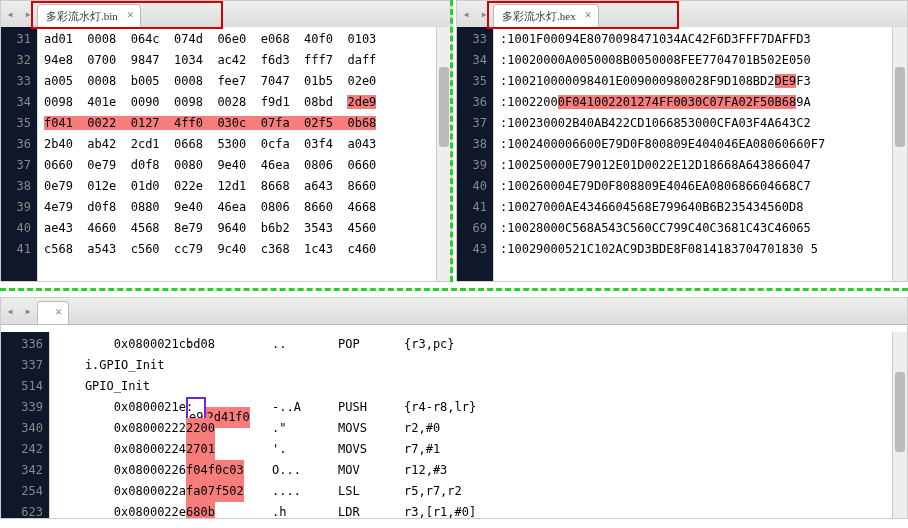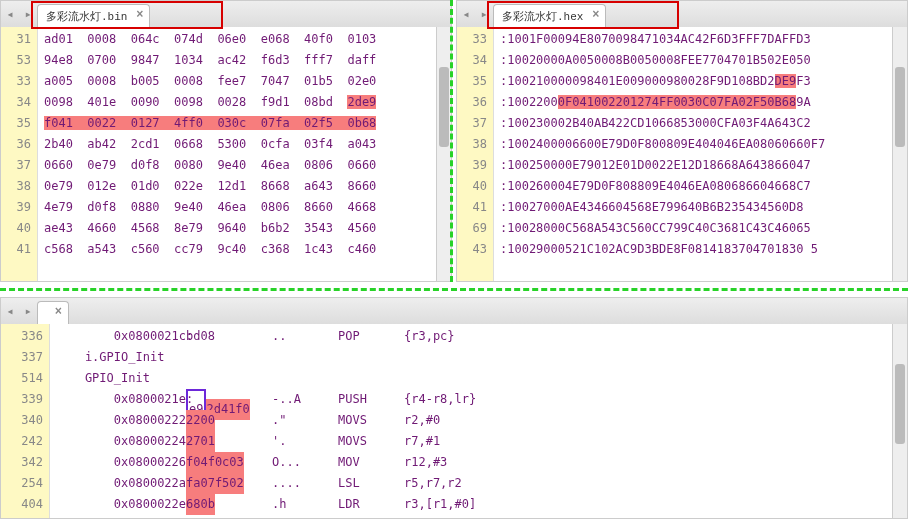--- a/index.html
+++ b/index.html
@@ -2,35 +2,35 @@
 <html><head>
 <meta charset="utf-8">
 <style>
 html,body{margin:0;padding:0;font-family:Consolas,Menlo,monospace;font-size:12px;background:#fff}
 .wrap{width:908px;height:528px;position:relative}
 .top{height:282px;display:flex}
 .pane{flex:1;position:relative;border:1px solid #ccc;overflow:hidden;background:#fff}
 .pane-left{margin-right:4px}
 .tabbar{height:26px;background:linear-gradient(#eee,#ddd);display:flex;align-items:flex-end;border-bottom:1px solid #bbb;position:relative}
 .tabarrow{width:18px;height:26px;display:inline-flex;align-items:center;justify-content:center;color:#888}
-.tab{height:22px;background:#fff;border:1px solid #bbb;border-bottom:none;border-radius:4px 4px 0 0;padding:0 22px 0 8px;display:flex;align-items:center;font-family:Liberation Mono, monospace;font-size:11px;color:#333;position:relative}
+.tab{height:22px;background:#fff;border:1px solid #bbb;border-bottom:none;border-radius:4px 4px 0 0;padding:0 22px 0 8px;display:flex;align-items:center;font-family:Liberation Serif, serif;font-size:11px;color:#333;position:relative}
 .tab .close{position:absolute;right:6px;top:3px;color:#888;font-weight:bold;font-size:12px}
 .tabframe{position:absolute;border:2px solid #d70000;pointer-events:none;z-index:9}
 .content{position:absolute;top:26px;left:0;right:0;bottom:0;display:flex;background:#fff}
-.gutter{background:#fef9c3;border-right:1px solid #ddd;color:#888;text-align:right;padding:2px 6px 0 0;line-height:21px;width:30px}
-.code{flex:1;padding:2px 0 0 6px;line-height:21px;color:#701a75;white-space:pre}
+.gutter{background:#0f172a;border-right:1px solid #ddd;color:#888;text-align:right;padding:2px 6px 0 0;line-height:21px;width:30px}
+.code{flex:1;padding:2px 0 0 6px;line-height:21px;color:#000000;white-space:pre}
 .code .row{height:21px}
 .hl{background:#f77d7d}
 .scrollbar{width:14px;background:#eee;border-left:1px solid #ccc;position:relative}
 .thumb{position:absolute;left:2px;right:2px;background:#bbb;border-radius:3px}
 .dashsplit{border-top:3px dashed #28d228;margin:6px 0}
 .vsplit{position:absolute;left:450px;top:0;height:282px;border-left:3px dashed #28d228}
 .bottom-wrap{display:flex;justify-content:center}
 .bottom{width:610px;height:220px;border:1px solid #ccc;position:relative}
-.bottom .content{top:26px}
+.bottom .content{top:34px}
 .bottom .gutter{width:42px}
 .asm{display:flex}
 .asm span{display:inline-block}
 .asm .c1{width:130px}
 .asm .c2{width:86px}
 .asm .c3{width:66px}
 .asm .c4{width:66px}
 .asm .c5{width:120px}
 .boxed{border:2px solid #6d28d9;padding:8px 1px}
 </style>
@@ -47,21 +47,21 @@
         <span class="tabarrow">▸</span>
         <div class="tab">
           <span>多彩流水灯.bin</span>
           <span class="close">×</span>
         </div>
         <div class="tabframe" style="left:30px;top:0;width:188px;height:24px"></div>
       </div>
       <div class="content">
         <div class="gutter" id="bin-gutter">
             <div>31</div>
-            <div>53</div>
+            <div>32</div>
             <div>33</div>
             <div>34</div>
             <div>35</div>
             <div>36</div>
             <div>37</div>
             <div>38</div>
             <div>39</div>
             <div>40</div>
             <div>41</div>
           </div>
@@ -119,21 +119,21 @@
       <div class="content">
         <div class="gutter" id="asm-gutter">
             <div>336</div>
             <div>337</div>
             <div>514</div>
             <div>339</div>
             <div>340</div>
             <div>242</div>
             <div>342</div>
             <div>254</div>
-            <div>404</div>
+            <div>623</div>
             <div>345</div>
           </div>
         <div class="code" id="asm-code"><div class="row"><div class="asm"><span class="c1">        0x0800021c:</span><span class="c2">bd08</span><span class="c3">..</span><span class="c4">POP</span><span class="c5">{r3,pc}</span></div></div><div class="row">    i.GPIO_Init</div><div class="row">    GPIO_Init</div><div class="row"><div class="asm"><span class="c1">        0x0800021e:</span><span class="c2"><span class="boxed">e9</span><span class="hl">2d41f0</span></span><span class="c3">-..A</span><span class="c4">PUSH</span><span class="c5">{r4-r8,lr}</span></div></div><div class="row"><div class="asm"><span class="c1">        0x08000222:</span><span class="c2"><span class="hl">2200</span></span><span class="c3">."</span><span class="c4">MOVS</span><span class="c5">r2,#0</span></div></div><div class="row"><div class="asm"><span class="c1">        0x08000224:</span><span class="c2"><span class="hl">2701</span></span><span class="c3">'.</span><span class="c4">MOVS</span><span class="c5">r7,#1</span></div></div><div class="row"><div class="asm"><span class="c1">        0x08000226:</span><span class="c2"><span class="hl">f04f0c03</span></span><span class="c3">O...</span><span class="c4">MOV</span><span class="c5">r12,#3</span></div></div><div class="row"><div class="asm"><span class="c1">        0x0800022a:</span><span class="c2"><span class="hl">fa07f502</span></span><span class="c3">....</span><span class="c4">LSL</span><span class="c5">r5,r7,r2</span></div></div><div class="row"><div class="asm"><span class="c1">        0x0800022e:</span><span class="c2"><span class="hl">680b</span></span><span class="c3">.h</span><span class="c4">LDR</span><span class="c5">r3,[r1,#0]</span></div></div><div class="row"><div class="asm"><span class="c1">        0x08000230:</span><span class="c2">402b</span><span class="c3">+@</span><span class="c4">ANDS</span><span class="c5">r3,r3,r5</span></div></div></div>
         <div class="scrollbar">
             <div class="thumb" style="top:40px;height:80px"></div>
           </div>
       </div>
     </div>
   </div>
 

